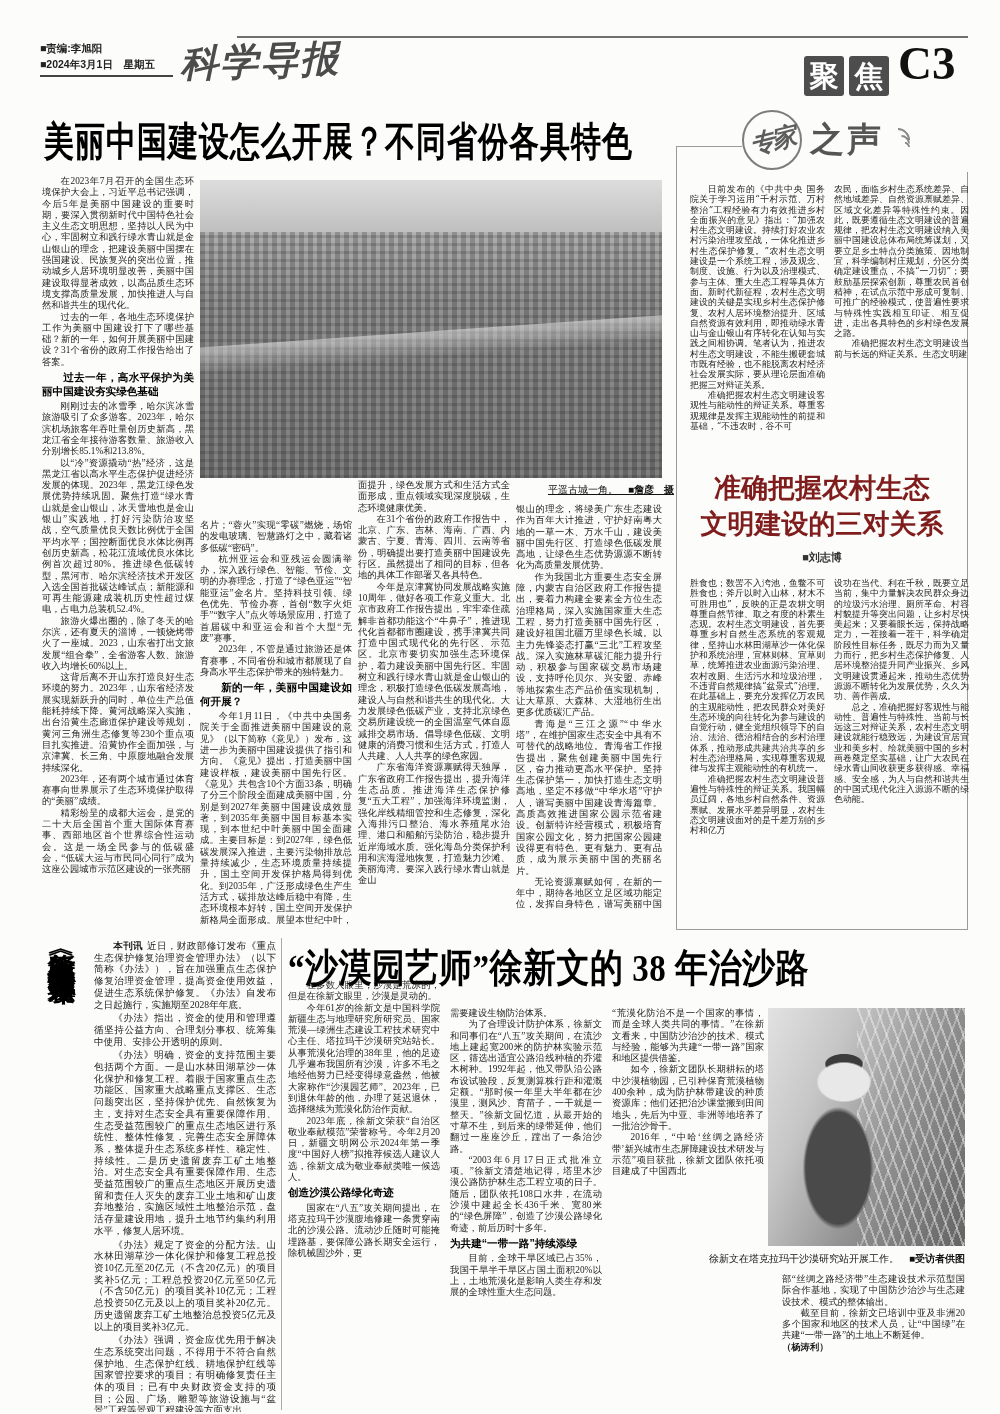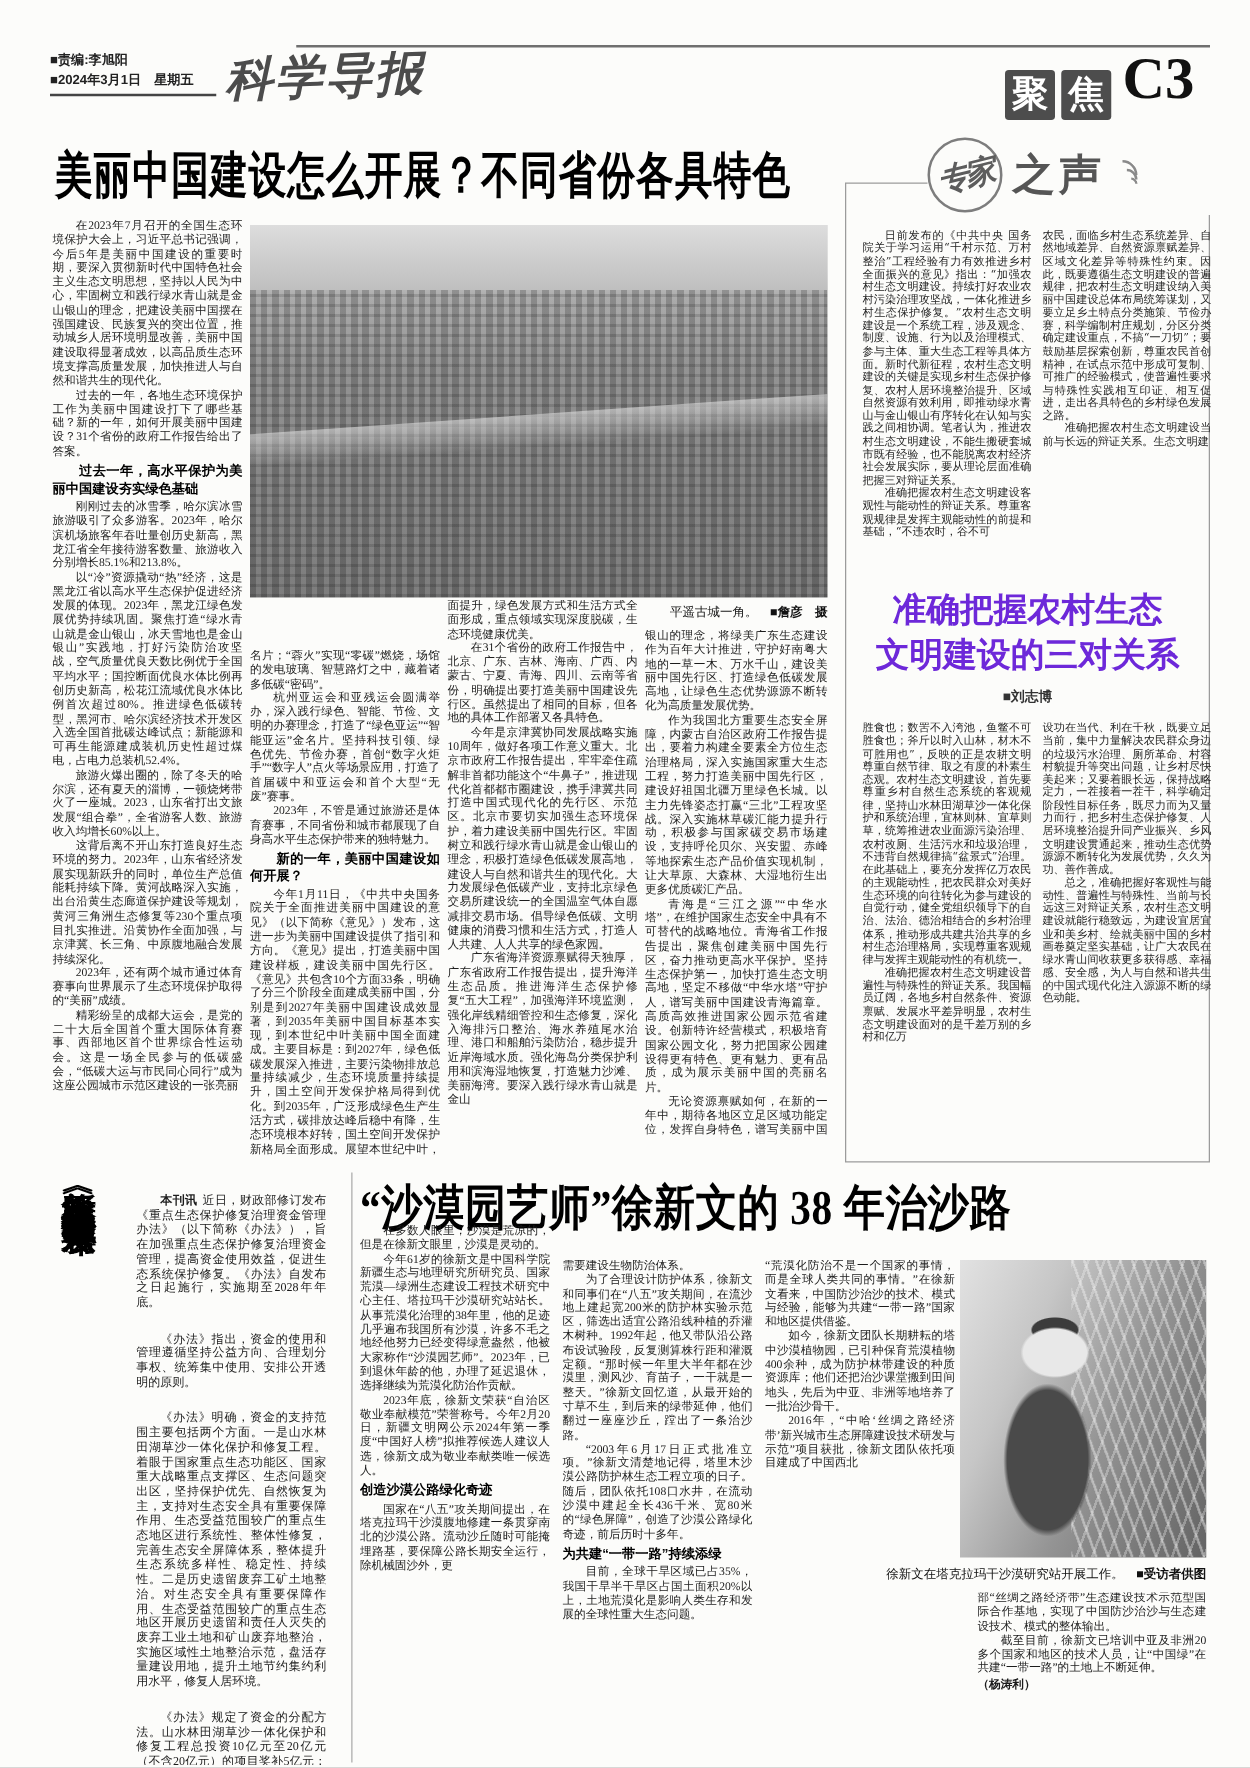--- a/index.html
+++ b/index.html
@@ -39,27 +39,27 @@
   .expert-box{border:1px solid #9b9b9b;background:transparent;}
   .badge{display:flex;align-items:center;background:#fcfcfa;}
   .badge-circle{position:relative;width:56px;height:56px;border:2.5px solid #7d7d7d;border-radius:50%;flex:0 0 auto;}
   .badge-script{position:absolute;left:6px;top:12px;font-size:25px;font-weight:bold;font-style:italic;color:#5d5d5d;letter-spacing:-3px;transform:rotate(-14deg);white-space:nowrap;}
   .badge-bold{font-family:"Liberation Sans",sans-serif;font-weight:900;font-size:34px;color:#555;letter-spacing:3px;margin-left:8px;}
   .waves{position:relative;width:24px;height:24px;margin-left:2px;}
   .waves span{position:absolute;right:0;bottom:0;border:2px solid #8a8a8a;border-radius:50%;border-color:#8a8a8a transparent transparent transparent;transform:rotate(45deg);}
   .kai{font-size:8.9px;line-height:10.3px;text-align:justify;overflow:hidden;color:#242424;font-family:"DejaVu Serif","Liberation Serif",serif;}
   .kai p{margin:0;text-indent:2em;}
   .kai p.cont{text-indent:0;}
-  .expert-title{font-family:"Liberation Sans","DejaVu Sans",sans-serif;font-weight:900;font-size:27px;line-height:36px;text-align:center;color:#6d28d9;}
+  .expert-title{font-family:"Liberation Sans","DejaVu Sans",sans-serif;font-weight:900;font-size:27px;line-height:36px;text-align:center;color:#7f1d1d;}
   .expert-byline{text-align:center;font-size:11px;color:#333;font-family:"Liberation Sans",sans-serif;font-weight:bold;margin-top:8px;}
 
   
   .vert-headline{writing-mode:vertical-rl;font-family:"Liberation Sans","DejaVu Sans",sans-serif;font-weight:900;font-size:19px;letter-spacing:1.5px;line-height:30px;color:#000;transform:scaleX(1.45);transform-origin:left top;}
   .fundbody{font-size:9.6px;line-height:11.7px;text-align:justify;overflow:hidden;}
-  .fundbody p{margin:17px;text-indent:2em;}
+  .fundbody p{margin:2px;text-indent:2em;}
   .fundbody b.lead{font-family:"Liberation Sans",sans-serif;margin-right:4px;}
   .vdivider{background:#aaa;}
 
   
   .desert-headline{font-family:"Liberation Serif","DejaVu Serif",serif;font-weight:700;font-size:33px;line-height:40px;color:#000;transform:scaleY(1.18);transform-origin:left top;white-space:nowrap;letter-spacing:0.5px;}
   .photo2{background:linear-gradient(115deg,#e2e2e2 0%,#c6c6c6 28%,#949494 58%,#636363 100%);}
   .photo2 .plants{position:absolute;right:0;top:0;width:55%;height:100%;background:repeating-linear-gradient(70deg,rgba(245,245,245,.45) 0 2px,transparent 2px 9px),repeating-linear-gradient(110deg,rgba(250,250,250,.3) 0 2px,transparent 2px 12px);}
   .photo2 .figure{position:absolute;left:18px;top:30px;width:110px;height:200px;background:radial-gradient(ellipse 46px 34px at 58px 44px,#e8e8e8 0 55%,transparent 60%),radial-gradient(ellipse 30px 16px at 58px 26px,#3c3c3c 0 60%,transparent 65%),radial-gradient(ellipse 52px 90px at 52px 130px,#4a4a4a 0 62%,transparent 68%);}
 </style>
 </head>
@@ -79,21 +79,21 @@
   </div>
   <div class="abs page-no" style="left:898px;top:40px;">C3</div>
 
   <div class="abs main-headline" style="left:44px;top:118px;">美丽中国建设怎么开展？不同省份各具特色</div>
 
   <div class="abs photo photo1" style="left:200px;top:180px;width:462px;height:298px;">
     <div class="sky"></div>
     <div class="roofs"></div>
     <div class="wall"></div>
   </div>
-  <div class="abs caption" style="left:200px;top:483px;width:462px;">
+  <div class="abs caption" style="left:212px;top:483px;width:462px;text-decoration:underline;">
     <span>平遥古城一角。</span>　<b>■詹彦　摄</b>
   </div>
 
   <div class="abs colbody" style="left:42px;top:176px;width:152px;height:732px;">
     <p>在2023年7月召开的全国生态环境保护大会上，习近平总书记强调，今后5年是美丽中国建设的重要时期，要深入贯彻新时代中国特色社会主义生态文明思想，坚持以人民为中心，牢固树立和践行绿水青山就是金山银山的理念，把建设美丽中国摆在强国建设、民族复兴的突出位置，推动城乡人居环境明显改善，美丽中国建设取得显著成效，以高品质生态环境支撑高质量发展，加快推进人与自然和谐共生的现代化。</p>
     <p>过去的一年，各地生态环境保护工作为美丽中国建设打下了哪些基础？新的一年，如何开展美丽中国建设？31个省份的政府工作报告给出了答案。</p>
     <p class="subhead">过去一年，高水平保护为美丽中国建设夯实绿色基础</p>
     <p>刚刚过去的冰雪季，哈尔滨冰雪旅游吸引了众多游客。2023年，哈尔滨机场旅客年吞吐量创历史新高，黑龙江省全年接待游客数量、旅游收入分别增长85.1%和213.8%。</p>
     <p>以“冷”资源撬动“热”经济，这是黑龙江省以高水平生态保护促进经济发展的体现。2023年，黑龙江绿色发展优势持续巩固。聚焦打造“绿水青山就是金山银山，冰天雪地也是金山银山”实践地，打好污染防治攻坚战，空气质量优良天数比例优于全国平均水平；国控断面优良水体比例再创历史新高，松花江流域优良水体比例首次超过80%。推进绿色低碳转型，黑河市、哈尔滨经济技术开发区入选全国首批碳达峰试点；新能源和可再生能源建成装机历史性超过煤电，占电力总装机52.4%。</p>
     <p>旅游火爆出圈的，除了冬天的哈尔滨，还有夏天的淄博，一顿烧烤带火了一座城。2023，山东省打出文旅发展“组合拳”，全省游客人数、旅游收入均增长60%以上。</p>
@@ -137,21 +137,21 @@
       <span style="width:13px;height:13px;"></span>
       <span style="width:20px;height:20px;"></span>
     </span>
   </div>
 
   <div class="abs kai" style="left:690px;top:184px;width:135px;height:278px;">
     <p>日前发布的《中共中央 国务院关于学习运用“千村示范、万村整治”工程经验有力有效推进乡村全面振兴的意见》指出：“加强农村生态文明建设。持续打好农业农村污染治理攻坚战，一体化推进乡村生态保护修复。”农村生态文明建设是一个系统工程，涉及观念、制度、设施、行为以及治理模式、参与主体、重大生态工程等具体方面。新时代新征程，农村生态文明建设的关键是实现乡村生态保护修复、农村人居环境整治提升、区域自然资源有效利用，即推动绿水青山与金山银山有序转化在认知与实践之间相协调。笔者认为，推进农村生态文明建设，不能生搬硬套城市既有经验，也不能脱离农村经济社会发展实际，要从理论层面准确把握三对辩证关系。</p>
     <p>准确把握农村生态文明建设客观性与能动性的辩证关系。尊重客观规律是发挥主观能动性的前提和基础，“不违农时，谷不可</p>
   </div>
   <div class="abs kai" style="left:834px;top:184px;width:135px;height:278px;">
-    <p class="cont">农民，面临乡村生态系统差异、自然地域差异、自然资源禀赋差异、区域文化差异等特殊性约束。因此，既要遵循生态文明建设的普遍规律，把农村生态文明建设纳入美丽中国建设总体布局统筹谋划，又要立足乡土特点分类施策、节俭办赛，科学编制村庄规划，分区分类确定建设重点，不搞“一刀切”；要鼓励基层探索创新，尊重农民首创精神，在试点示范中形成可复制、可推广的经验模式，使普遍性要求与特殊性实践相互印证、相互促进，走出各具特色的乡村绿色发展之路。</p>
+    <p class="cont">农民，面临乡村生态系统差异、自然地域差异、自然资源禀赋差异、区域文化差异等特殊性约束。因此，既要遵循生态文明建设的普遍规律，把农村生态文明建设纳入美丽中国建设总体布局统筹谋划，又要立足乡土特点分类施策、因地制宜，科学编制村庄规划，分区分类确定建设重点，不搞“一刀切”；要鼓励基层探索创新，尊重农民首创精神，在试点示范中形成可复制、可推广的经验模式，使普遍性要求与特殊性实践相互印证、相互促进，走出各具特色的乡村绿色发展之路。</p>
     <p>准确把握农村生态文明建设当前与长远的辩证关系。生态文明建</p>
   </div>
 
   <div class="abs" style="left:682px;top:470px;width:280px;">
     <div class="expert-title">准确把握农村生态</div>
     <div class="expert-title">文明建设的三对关系</div>
     <div class="expert-byline">■刘志博</div>
   </div>
 
   <div class="abs kai" style="left:690px;top:578px;width:135px;height:342px;">

